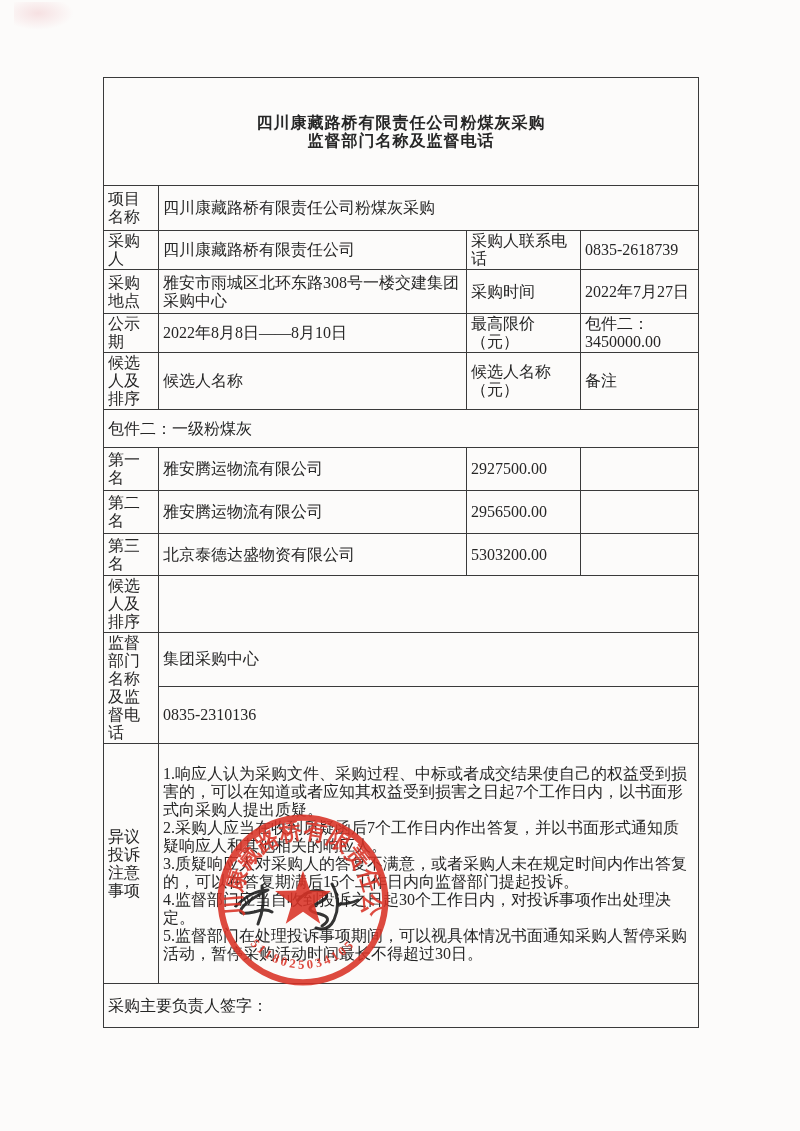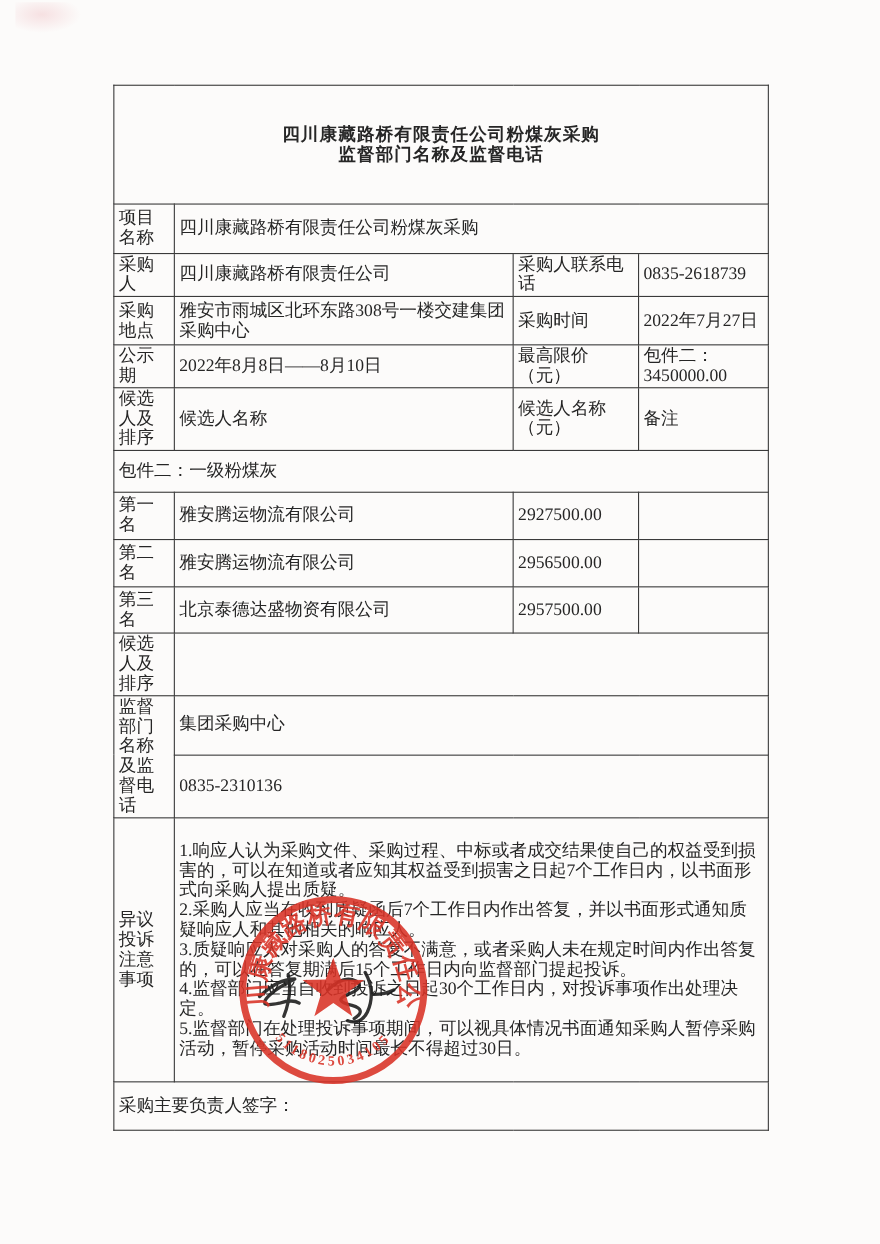--- a/index.html
+++ b/index.html
@@ -112,21 +112,21 @@
   <tr style="height:43px">
     <td class="ctr">第二名</td>
     <td class="ctr">雅安腾运物流有限公司</td>
     <td class="ctr num">2956500.00</td>
     <td></td>
   </tr>
 
   <tr style="height:42px">
     <td class="ctr">第三名</td>
     <td class="ctr">北京泰德达盛物资有限公司</td>
-    <td class="ctr num">2957500.00</td>
+    <td class="ctr num">5303200.00</td>
     <td></td>
   </tr>
 
   <tr style="height:33px">
     <td class="lbl">候选人及排序</td>
     <td colspan="3"></td>
   </tr>
 
   <tr style="height:34px">
     <td rowspan="2" class="lbl ctr">监督部门名称及监督电话</td>

